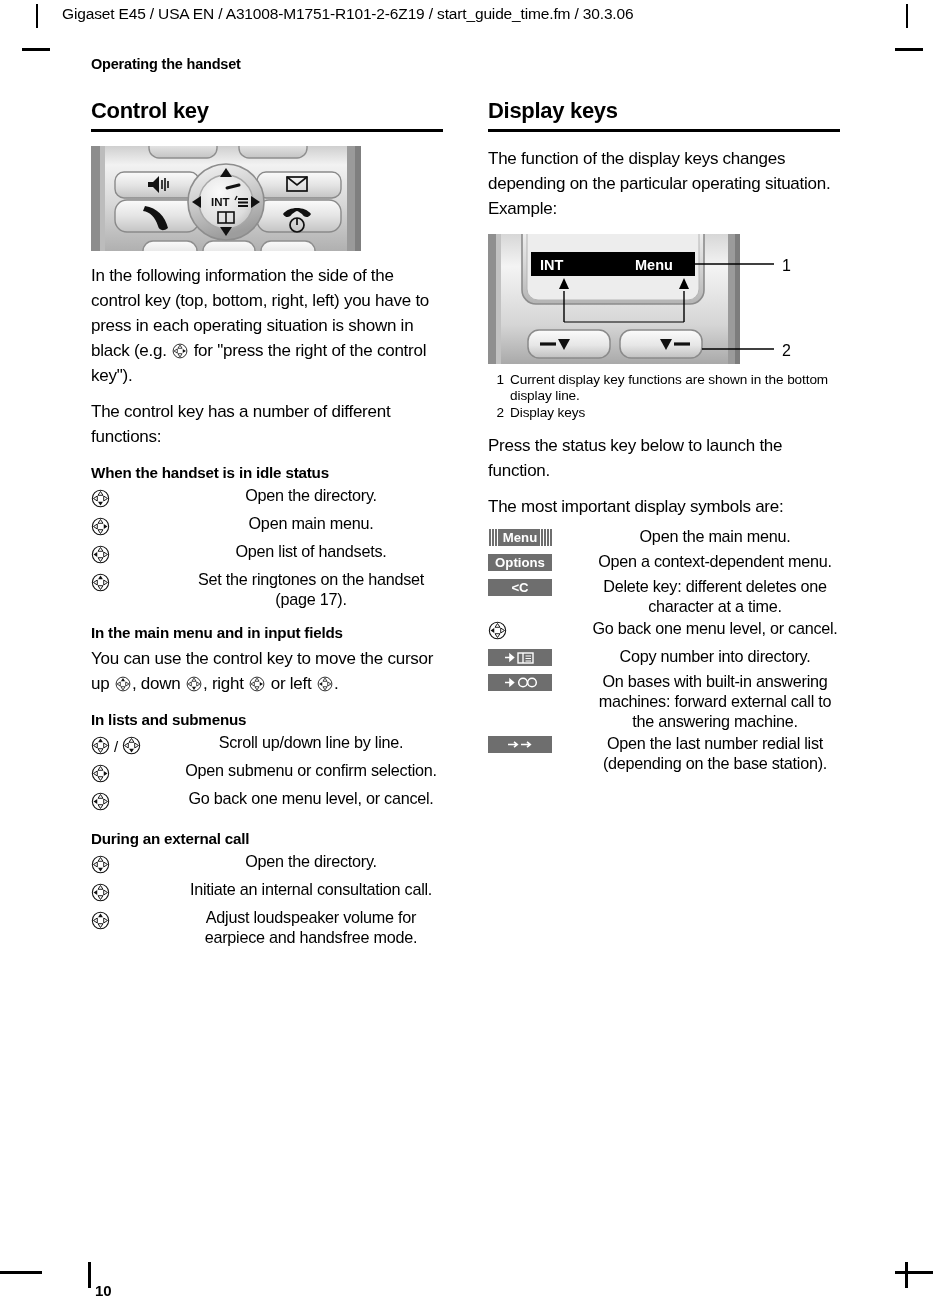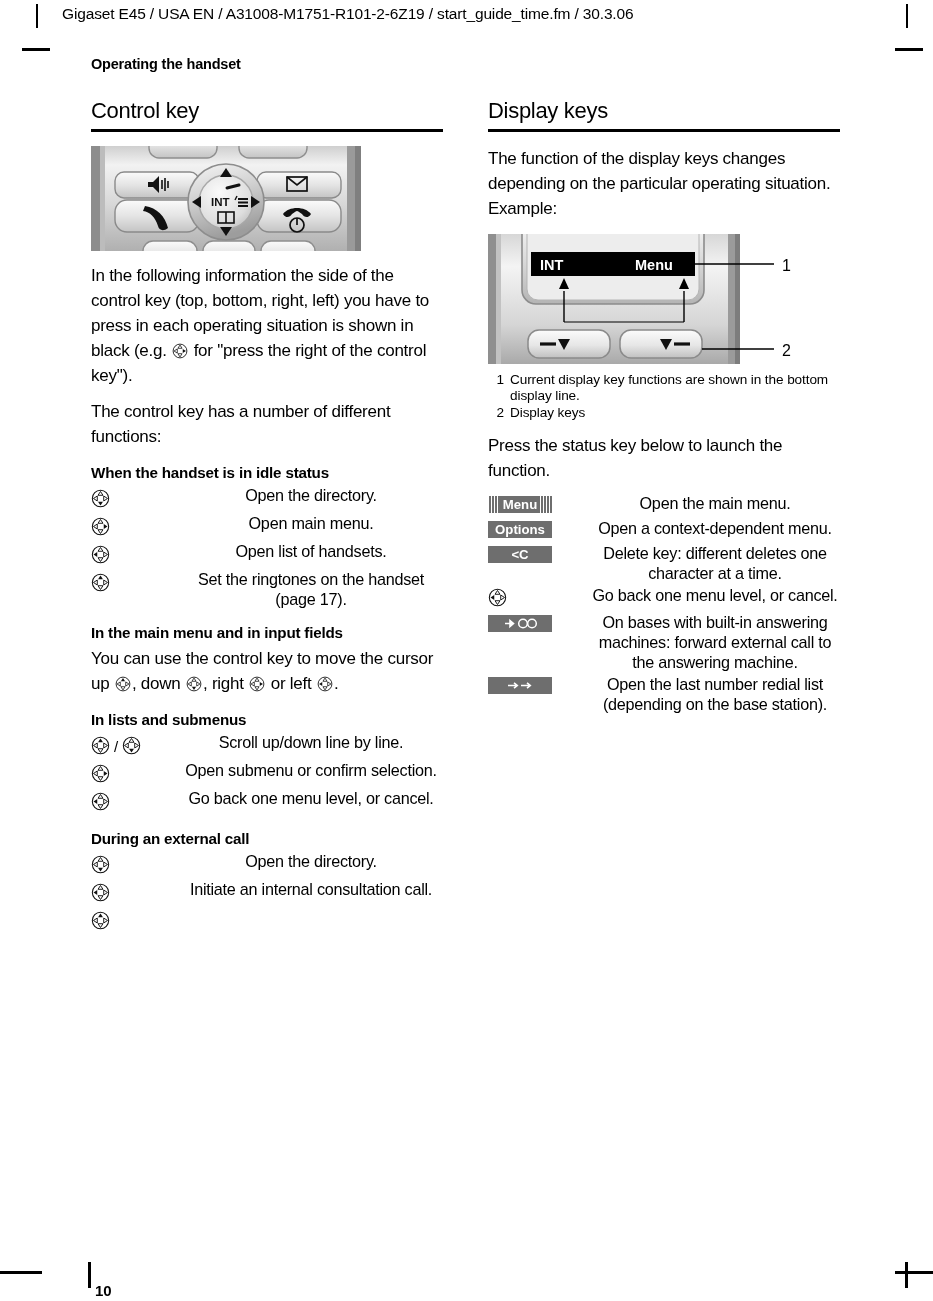--- a/index.html
+++ b/index.html
@@ -51,21 +51,21 @@
     position: absolute;
     top: 98px;
     width: 352px;
   }
   .col-left  { left: 91px; }
   .col-right { left: 488px; }
 
   h1.section {
     margin: 0;
     font-size: 22px;
-    font-weight: normal;
+    font-weight: bold;
     letter-spacing: -0.3px;
     line-height: 26px;
   }
   .section-rule {
     margin-top: 5px;
     margin-bottom: 14px;
     height: 3px;
     background: #000;
   }
   .section-rule.wide { width: 352px; }
@@ -447,20 +447,21 @@
     <div class="defrow sym">
       <span class="term">
         <svg width="19" height="19" viewBox="0 0 20 20">
             <circle cx="10" cy="10" r="8.6" fill="none" stroke="#111" stroke-width="1.1"></circle>
             <path d="M10 2.6 L12.6 6.6 L7.4 6.6 Z" fill="#111"></path>
             <path d="M10 17.4 L12.6 13.4 L7.4 13.4 Z" fill="none" stroke="#111" stroke-width="1"></path>
             <path d="M2.6 10 L6.6 7.4 L6.6 12.6 Z" fill="none" stroke="#111" stroke-width="1"></path>
             <path d="M17.4 10 L13.4 7.4 L13.4 12.6 Z" fill="none" stroke="#111" stroke-width="1"></path>
           </svg>
       </span>
+      <span class="desc">Adjust loudspeaker volume for earpiece and handsfree mode.</span>
     </div>
   </div>
 
 </div>
 
 <div class="col col-right">
 
   <h1 class="section">Display keys</h1>
   <div class="section-rule wide"></div>
 
@@ -525,20 +526,21 @@
       <span class="n">1</span>
       <span class="t">Current display key functions are shown in the bottom display line.</span>
     </div>
     <div class="numrow">
       <span class="n">2</span>
       <span class="t">Display keys</span>
     </div>
   </div>
 
   <p class="body">Press the status key below to launch the function.</p>
+  <p class="body" style="margin-bottom:8px;">The most important display symbols are:</p>
 
   <div class="deflist">
 
     <div class="defrow">
       <span class="term">
         <span class="badge striped"><span class="lbl">Menu</span></span>
       </span>
       <span class="desc">Open the main menu.</span>
     </div>
 
@@ -562,20 +564,34 @@
             <circle cx="10" cy="10" r="8.6" fill="none" stroke="#111" stroke-width="1.1"></circle>
             <path d="M10 2.6 L12.6 6.6 L7.4 6.6 Z" fill="none" stroke="#111" stroke-width="1"></path>
             <path d="M10 17.4 L12.6 13.4 L7.4 13.4 Z" fill="none" stroke="#111" stroke-width="1"></path>
             <path d="M2.6 10 L6.6 7.4 L6.6 12.6 Z" fill="#111"></path>
             <path d="M17.4 10 L13.4 7.4 L13.4 12.6 Z" fill="none" stroke="#111" stroke-width="1"></path>
           </svg>
       </span>
       <span class="desc">Go back one menu level, or cancel.</span>
     </div>
 
+    <div class="defrow" style="margin-top:3px;">
+      <span class="term">
+        <span class="badge icon">
+          <svg width="64" height="17" viewBox="0 0 64 17">
+            <rect x="0" y="0" width="64" height="17" fill="#6e6e6e"></rect>
+            <path d="M17 8.5 L25 8.5 M22 5.5 L25.5 8.5 L22 11.5 Z" stroke="#fff" stroke-width="1.6" fill="#fff"></path>
+            <rect x="30" y="4" width="15" height="10" fill="none" stroke="#fff" stroke-width="1.4"></rect>
+            <path d="M35 4 L35 14" stroke="#fff" stroke-width="1.3"></path>
+            <path d="M37.5 7 L43 7 M37.5 9.5 L43 9.5 M37.5 12 L43 12" stroke="#fff" stroke-width="1"></path>
+          </svg>
+        </span>
+      </span>
+      <span class="desc">Copy number into directory.</span>
+    </div>
 
     <div class="defrow">
       <span class="term">
         <span class="badge icon">
           <svg width="64" height="17" viewBox="0 0 64 17">
             <rect x="0" y="0" width="64" height="17" fill="#6e6e6e"></rect>
             <path d="M17 8.5 L25 8.5 M22 5.5 L25.5 8.5 L22 11.5 Z" stroke="#fff" stroke-width="1.6" fill="#fff"></path>
             <circle cx="35" cy="8.5" r="4.3" fill="none" stroke="#fff" stroke-width="1.5"></circle>
             <circle cx="44" cy="8.5" r="4.3" fill="none" stroke="#fff" stroke-width="1.5"></circle>
           </svg>

